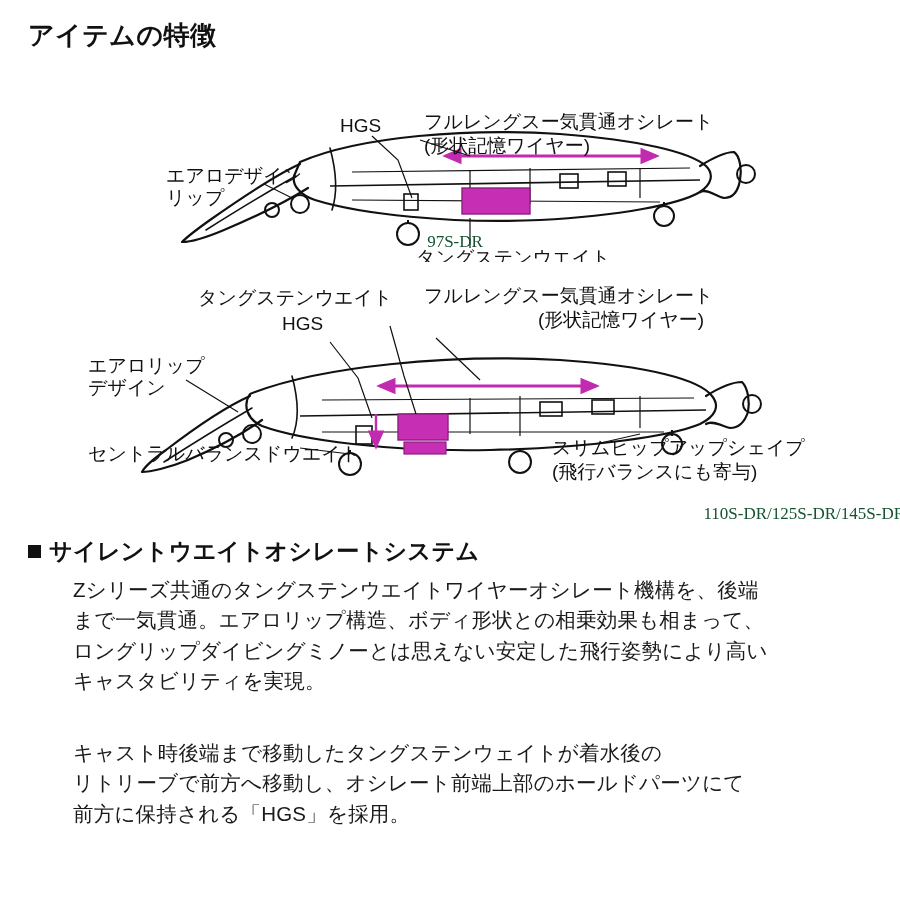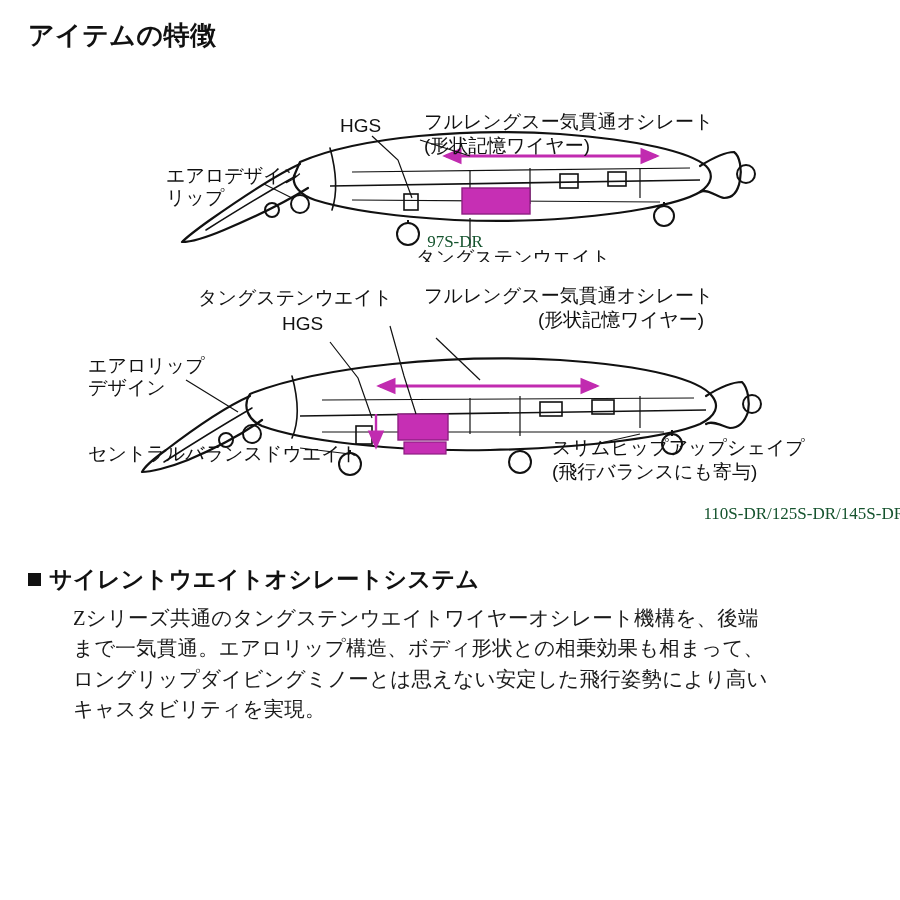--- a/index.html
+++ b/index.html
@@ -53,21 +53,21 @@
   }
   #caption-1 { top: 232px; }
   #caption-2 { top: 504px; text-align: right; }
 
   
   .section {
     position: absolute;
     left: 28px;
     width: 850px;
   }
-  #section-1 { top: 564px; font-family: Liberation Serif, serif; }
+  #section-1 { top: 536px; }
   #section-2 { top: 738px; }
 
   .section-heading {
     font-size: 23px;
     font-weight: bold;
     color: #111111;
     margin: 0 0 8px 0;
     display: flex;
     align-items: center;
     letter-spacing: 0.4px;
@@ -242,15 +242,18 @@
       <span class="bullet-square"></span>
       <span>サイレントウエイトオシレートシステム</span>
     </div>
     <div class="section-body">Zシリーズ共通のタングステンウエイトワイヤーオシレート機構を、後端
 まで一気貫通。エアロリップ構造、ボディ形状との相乗効果も相まって、
 ロングリップダイビングミノーとは思えない安定した飛行姿勢により高い
 キャスタビリティを実現。</div>
   </div>
 
   <div class="section" id="section-2">
+    <div class="section-body">キャスト時後端まで移動したタングステンウェイトが着水後の
+リトリーブで前方へ移動し、オシレート前端上部のホールドパーツにて
+前方に保持される「HGS」を採用。</div>
   </div>
 
 </div>
 
 </body></html>

